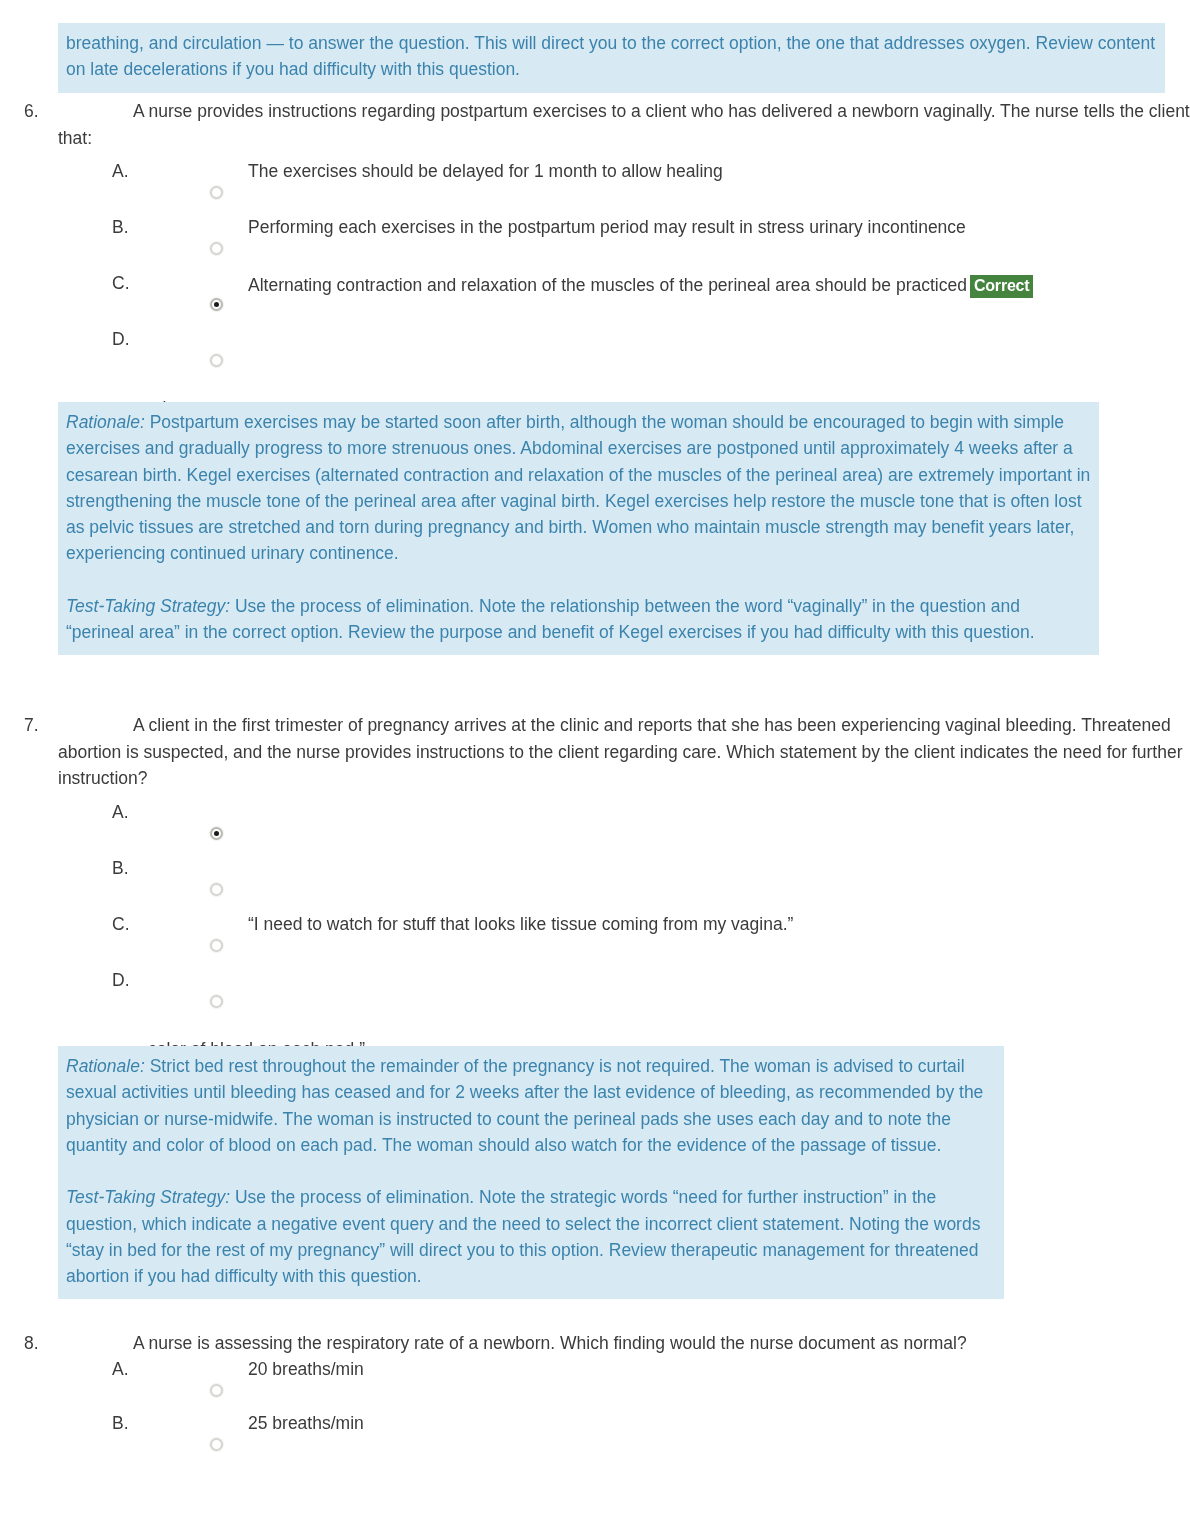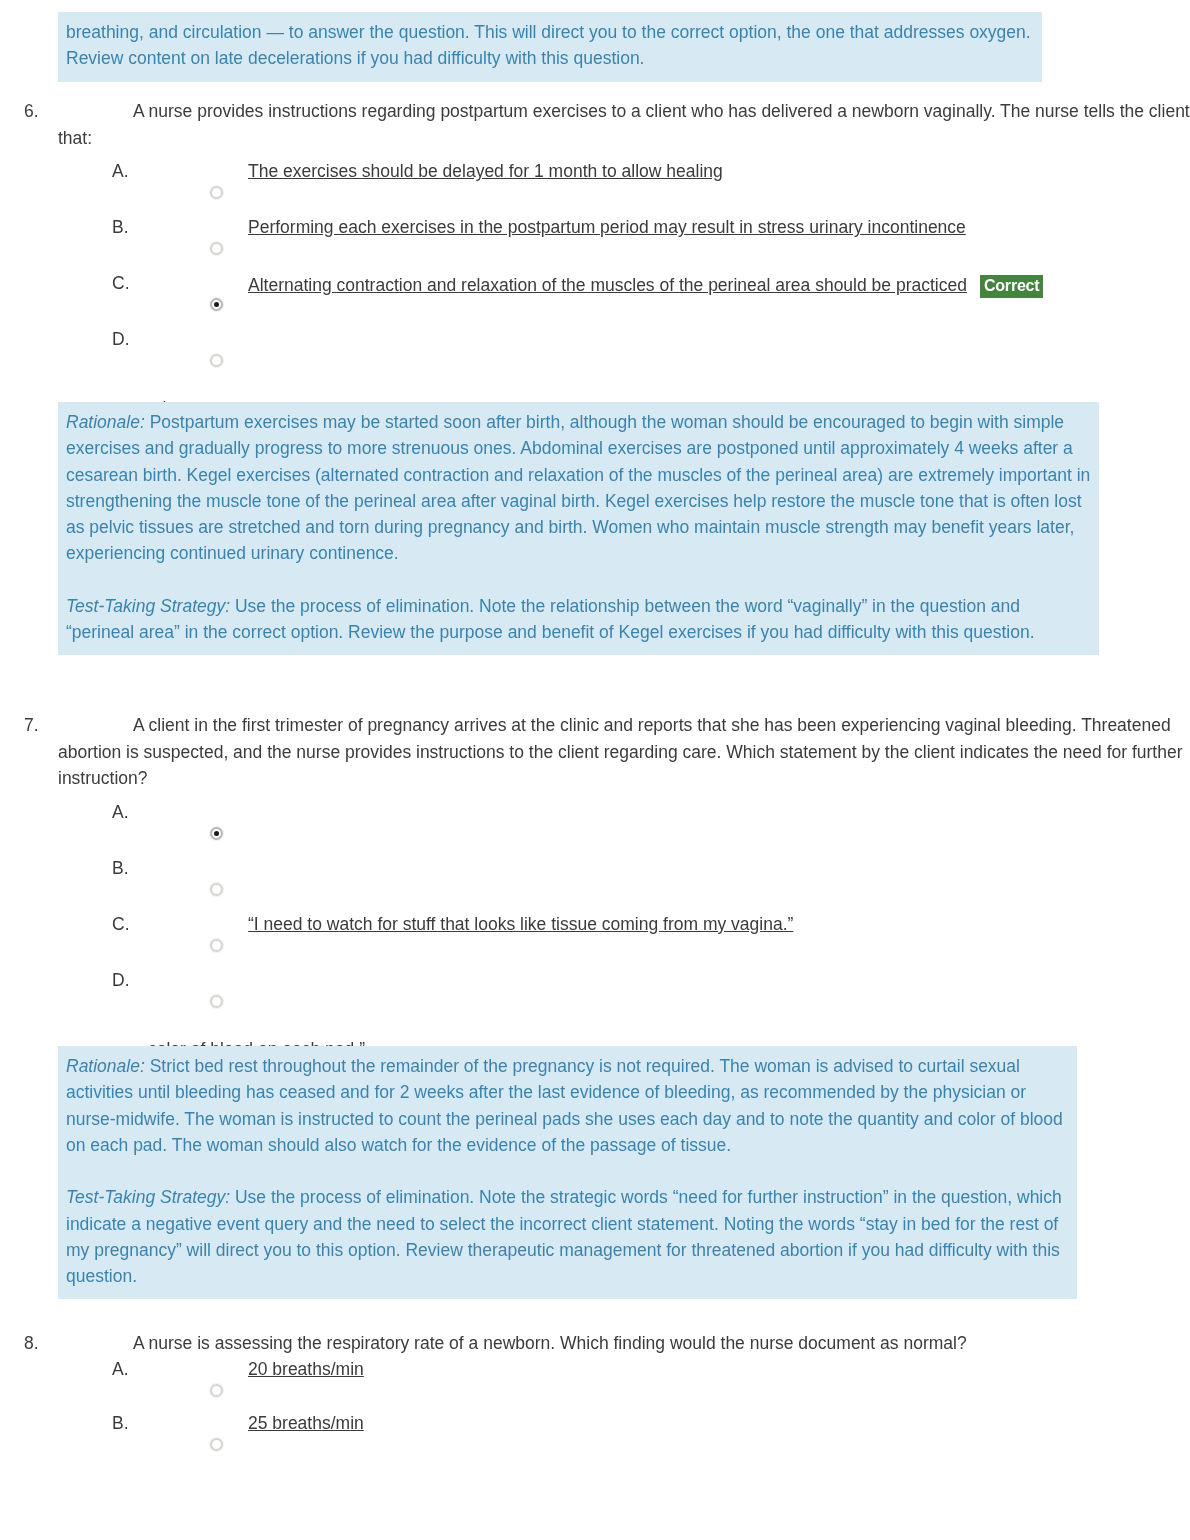--- a/index.html
+++ b/index.html
@@ -110,45 +110,44 @@
     width: 5px;
     height: 5px;
     border-radius: 50%;
     background: #1b1b1b;
   }
   .opt-text {
     display: block;
     padding-left: 248px;
     padding-right: 2px;
     line-height: 1.0;
-    text-decoration: underline;
   }
   .badge-correct {
     display: inline-block;
     background: #45843f;
     color: #ffffff;
     font-weight: bold;
     font-size: 16px;
     line-height: 1.25;
     padding: 1px 4px 2px 4px;
-    margin-left: 13px;
+    margin-left: 3px;
     vertical-align: baseline;
     letter-spacing: -0.2px;
   }
   .continuation {
     padding-left: 148px;
     line-height: 1.52;
   }
 
   
   #top-strategy {
     position: absolute;
     left: 58px;
-    top: 12px;
-    width: 984px;
+    top: 23px;
+    width: 1107px;
   }
   #q6 {
     position: absolute;
     left: 0;
     top: 98px;
     width: 1190px;
   }
   #q6-rationale {
     position: absolute;
     left: 58px;
@@ -158,21 +157,21 @@
   #q7 {
     position: absolute;
     left: 0;
     top: 712px;
     width: 1190px;
   }
   #q7-rationale {
     position: absolute;
     left: 58px;
     top: 1046px;
-    width: 1019px;
+    width: 946px;
   }
   #q8 {
     position: absolute;
     left: 0;
     top: 1330px;
     width: 1190px;
   }
   #q6 .options { margin-top: 12px; }
   #q7 .options { margin-top: 12px; }
   #q8 .options { margin-top: 4px; }

